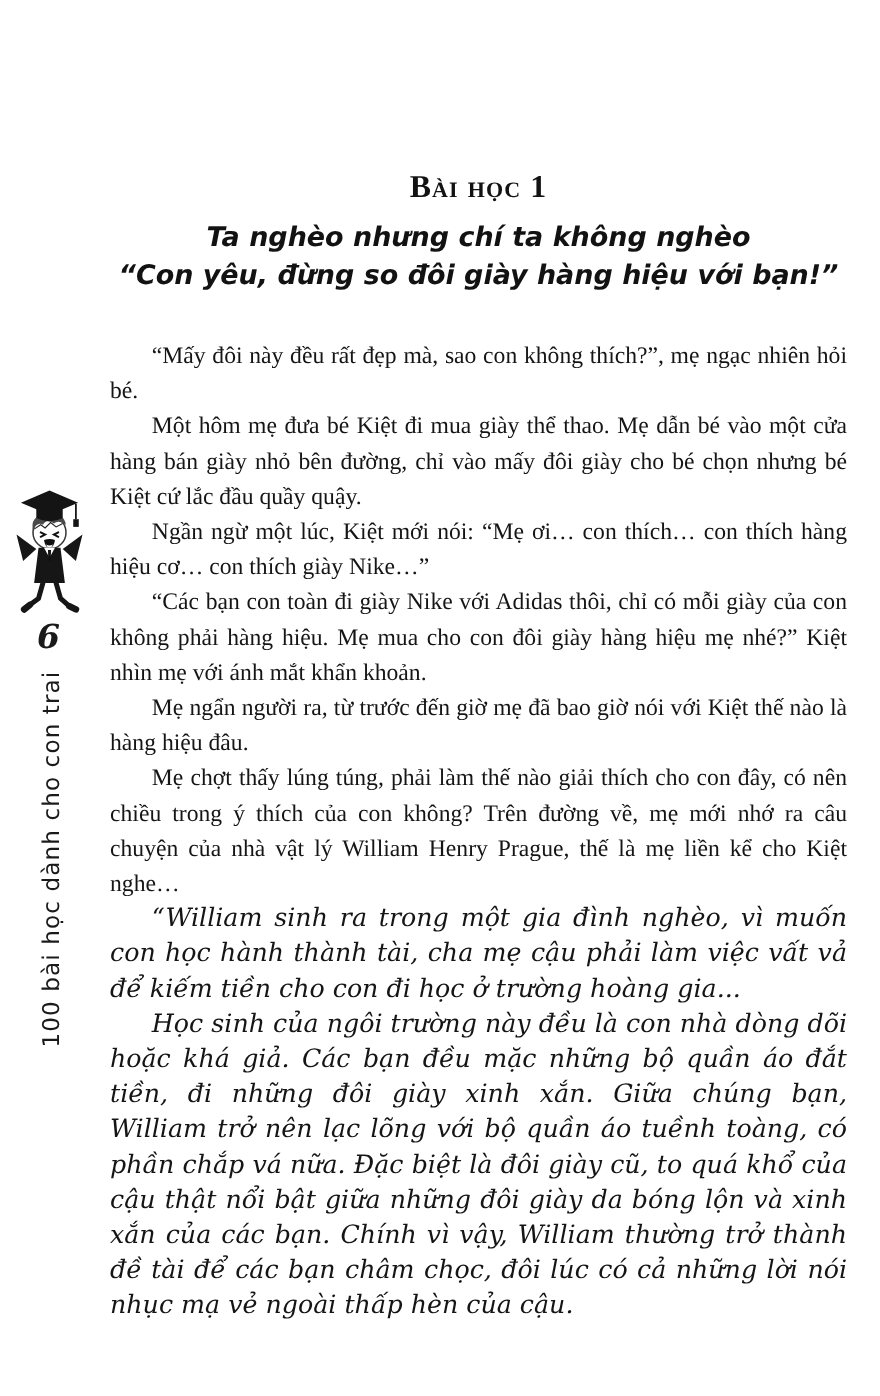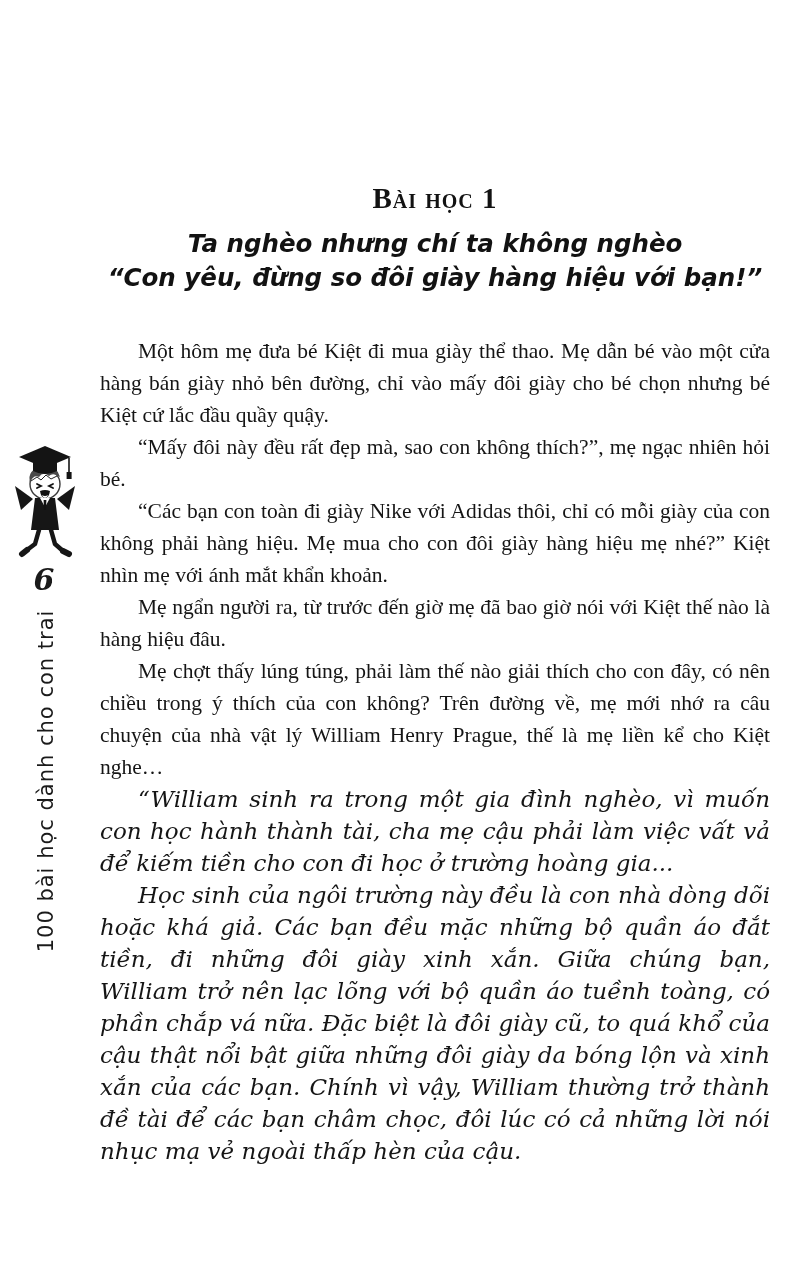--- a/index.html
+++ b/index.html
@@ -52,21 +52,21 @@
     white-space: nowrap;
     font-family: "DejaVu Sans", sans-serif;
     font-size: 21px;
     letter-spacing: 1px;
     color: #1a1a1a;
   }
 
   
   .content {
     position: absolute;
-    left: 100px; top: 182px;
+    left: 100px; top: 154px;
     width: 670px;
   }
   .lesson-heading {
     font-family: "Liberation Serif", serif;
     font-variant: small-caps;
     font-weight: 600;
     font-size: 29px;
     text-align: center;
     letter-spacing: 1px;
     margin: 0;
@@ -152,22 +152,23 @@
   <div class="content">
 
     <h1 class="lesson-heading">Bài học 1</h1>
 
     <div class="subtitle">
       <div>Ta nghèo nhưng chí ta không nghèo</div>
       <div>“Con yêu, đừng so đôi giày hàng hiệu với bạn!”</div>
     </div>
 
     <div class="body-text">
+      <p>“Mấy đôi này đều rất đẹp mà, sao con không thích?”, mẹ ngạc nhiên hỏi bé.</p>
       <p>Một hôm mẹ đưa bé Kiệt đi mua giày thể thao. Mẹ dẫn bé vào một cửa hàng bán giày nhỏ bên đường, chỉ vào mấy đôi giày cho bé chọn nhưng bé Kiệt cứ lắc đầu quầy quậy.</p>
-      <p>“Mấy đôi này đều rất đẹp mà, sao con không thích?”, mẹ ngạc nhiên hỏi bé.</p>
+      <p>Ngần ngừ một lúc, Kiệt mới nói: “Mẹ ơi… con thích… con thích hàng hiệu cơ… con thích giày Nike…”</p>
       <p>“Các bạn con toàn đi giày Nike với Adidas thôi, chỉ có mỗi giày của con không phải hàng hiệu. Mẹ mua cho con đôi giày hàng hiệu mẹ nhé?” Kiệt nhìn mẹ với ánh mắt khẩn khoản.</p>
       <p>Mẹ ngẩn người ra, từ trước đến giờ mẹ đã bao giờ nói với Kiệt thế nào là hàng hiệu đâu.</p>
       <p>Mẹ chợt thấy lúng túng, phải làm thế nào giải thích cho con đây, có nên chiều trong ý thích của con không? Trên đường về, mẹ mới nhớ ra câu chuyện của nhà vật lý William Henry Prague, thế là mẹ liền kể cho Kiệt nghe…</p>
       <p class="story">“William sinh ra trong một gia đình nghèo, vì muốn con học hành thành tài, cha mẹ cậu phải làm việc vất vả để kiếm tiền cho con đi học ở trường hoàng gia...</p>
       <p class="story">Học sinh của ngôi trường này đều là con nhà dòng dõi hoặc khá giả. Các bạn đều mặc những bộ quần áo đắt tiền, đi những đôi giày xinh xắn. Giữa chúng bạn, William trở nên lạc lõng với bộ quần áo tuềnh toàng, có phần chắp vá nữa. Đặc biệt là đôi giày cũ, to quá khổ của cậu thật nổi bật giữa những đôi giày da bóng lộn và xinh xắn của các bạn. Chính vì vậy, William thường trở thành đề tài để các bạn châm chọc, đôi lúc có cả những lời nói nhục mạ vẻ ngoài thấp hèn của cậu.</p>
     </div>
   </div>
 
 </div>
 

